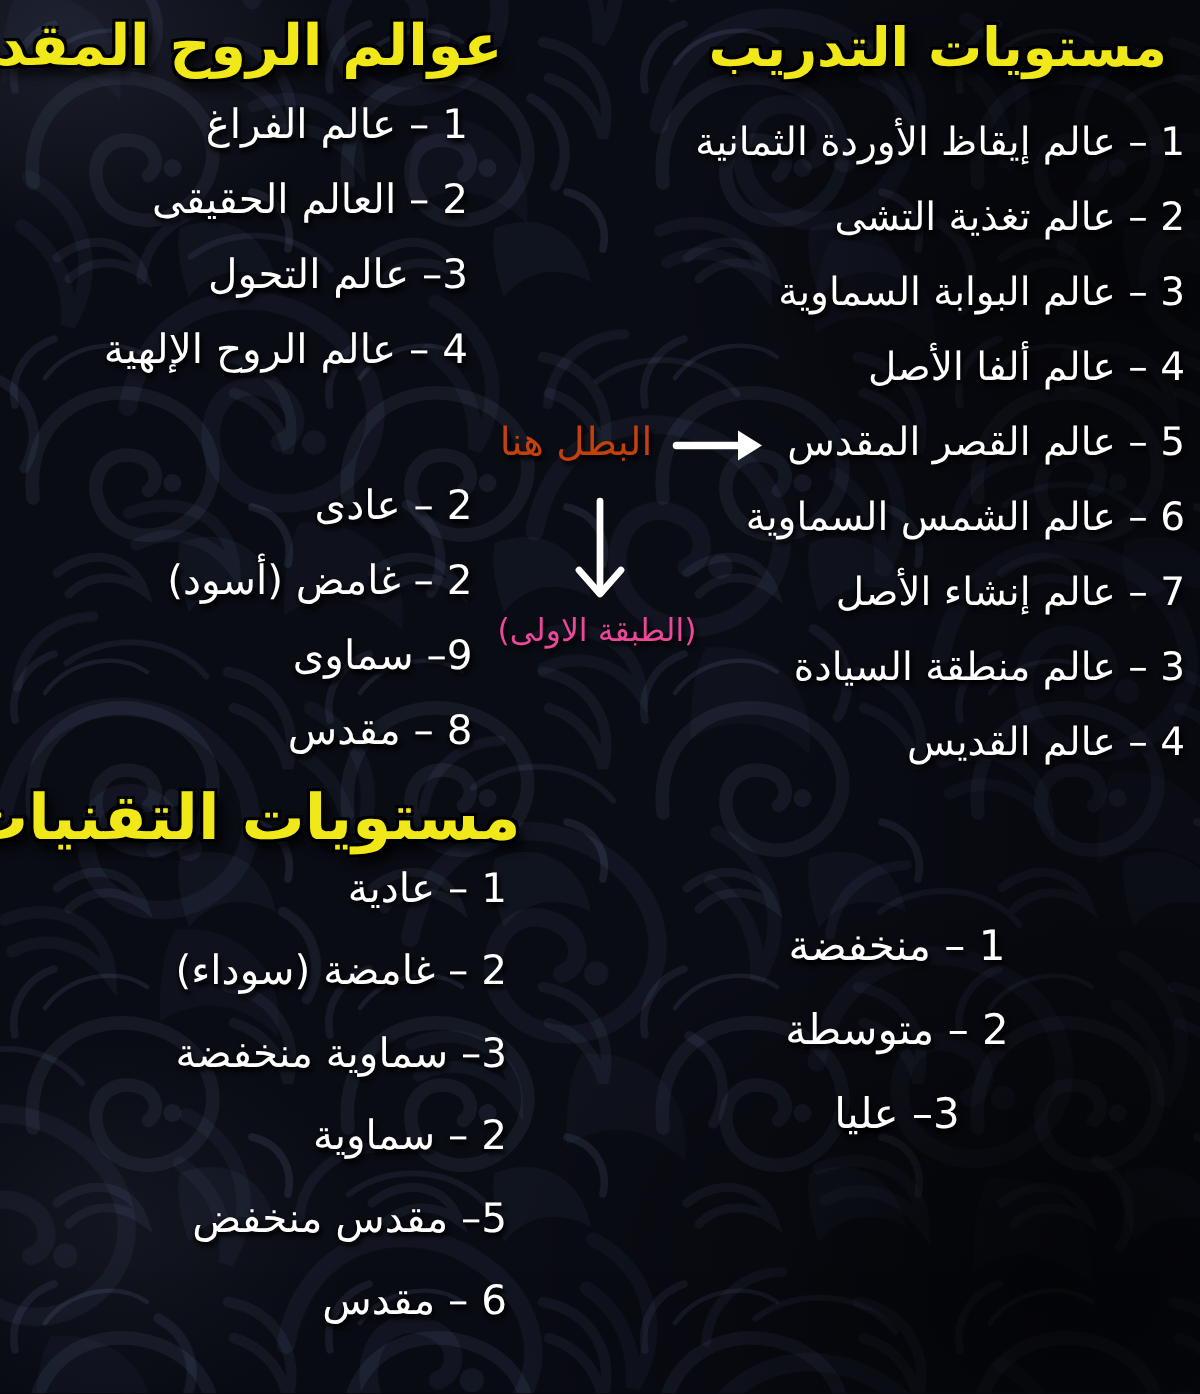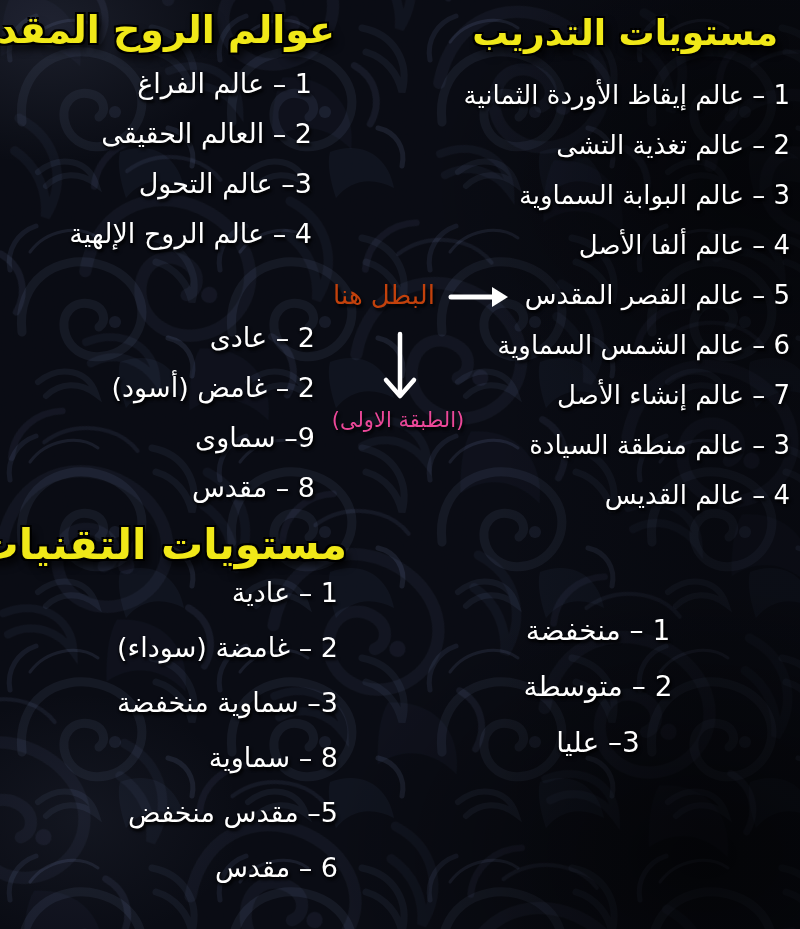--- a/index.html
+++ b/index.html
@@ -106,21 +106,21 @@
     <div class="row">2 – غامض (أسود)</div>
     <div class="row">9– سماوى</div>
     <div class="row">8 – مقدس</div>
   </div>
 
   <h2 class="hdr hdr-tl">مستويات التقنيات</h2>
   <div class="list list-tl">
     <div class="row">1 – عادية</div>
     <div class="row">2 – غامضة (سوداء)</div>
     <div class="row">3– سماوية منخفضة</div>
-    <div class="row">8 – سماوية</div>
+    <div class="row">2 – سماوية</div>
     <div class="row">5– مقدس منخفض</div>
     <div class="row">6 – مقدس</div>
   </div>
 
   <div class="list list-tg">
     <div class="row">1 – منخفضة</div>
     <div class="row">2 – متوسطة</div>
     <div class="row">3– عليا</div>
   </div>
 

